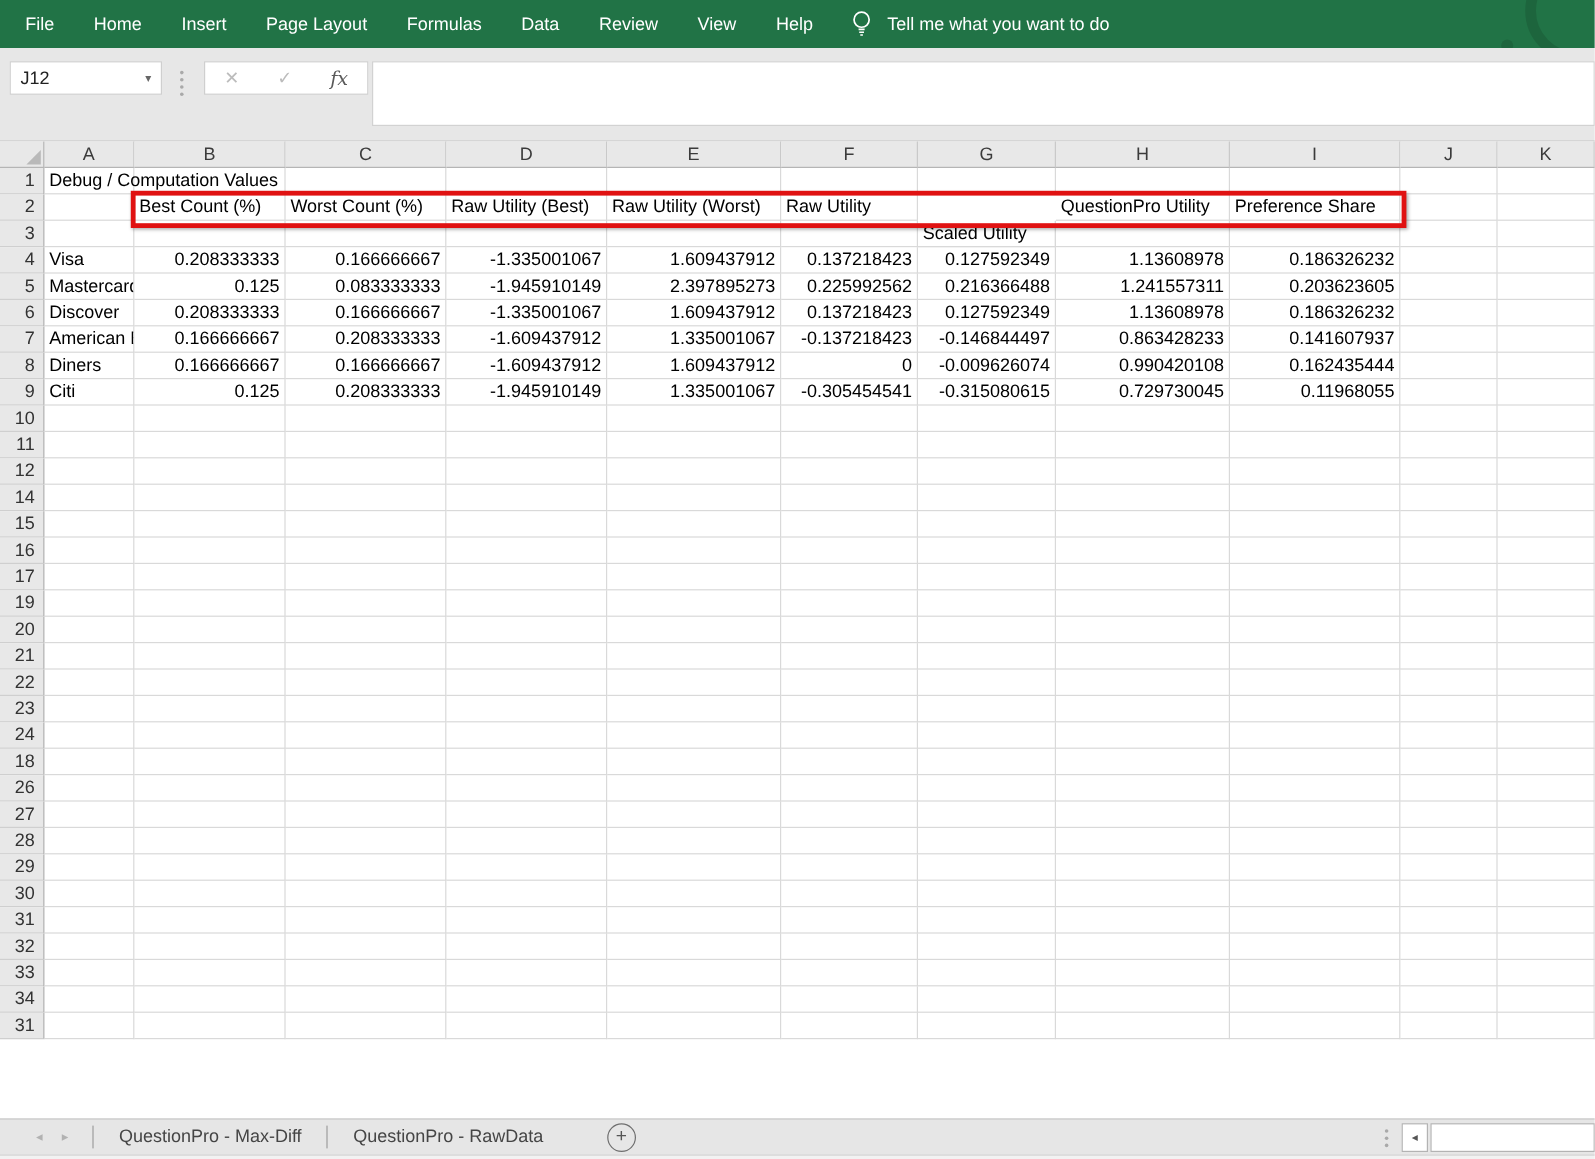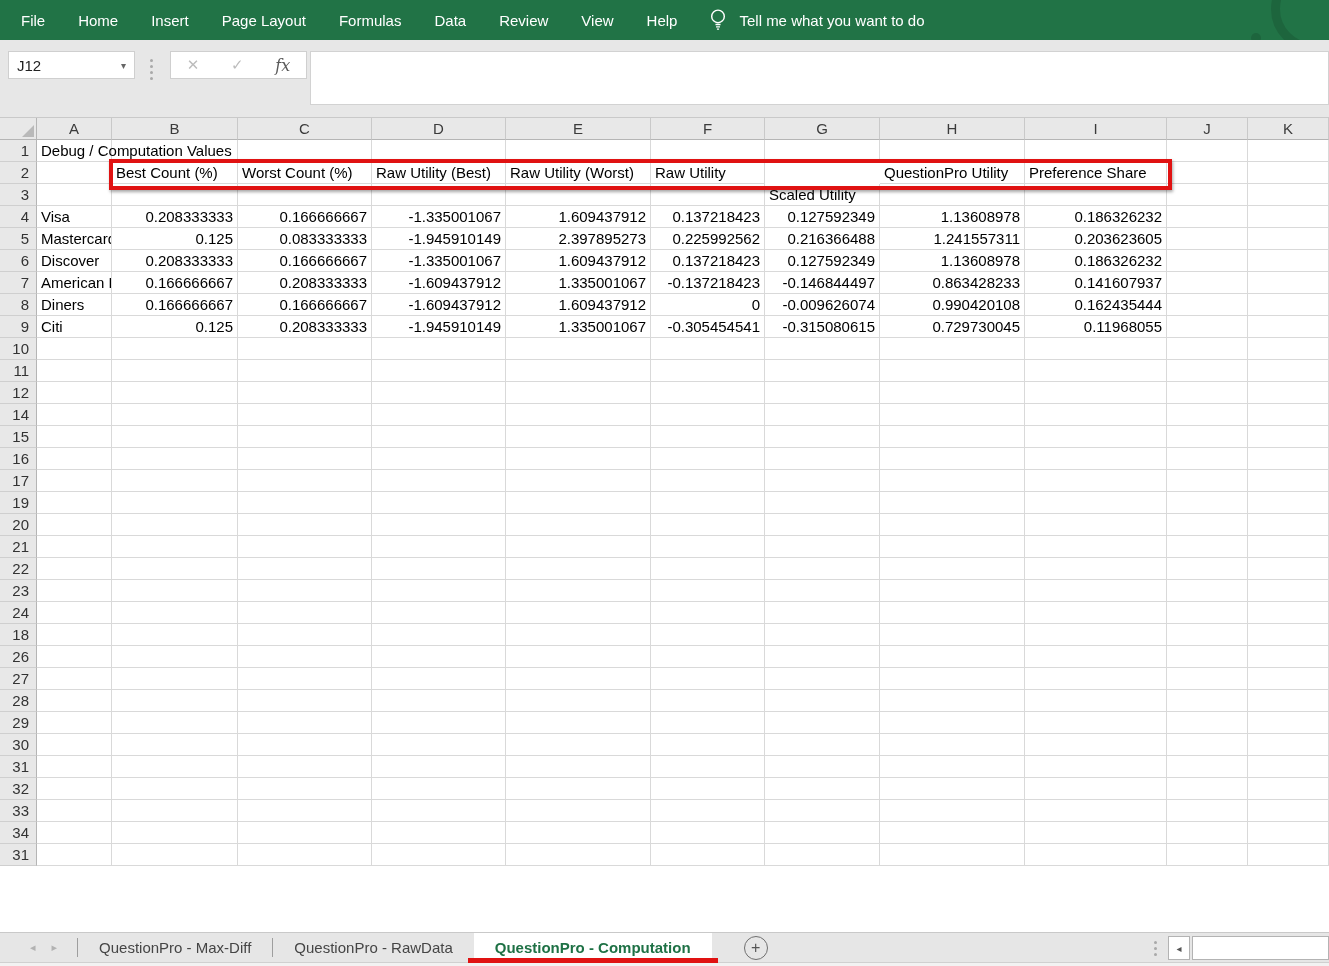--- a/index.html
+++ b/index.html
@@ -622,21 +622,20 @@
   <div class="tabbar">
     <div class="tab-nav">
       <span>◂</span>
       <span>▸</span>
     </div>
     <div class="tab-sep"></div>
     <div id="sheettabs" style="display:flex;">
         <div class="stab">QuestionPro - Max-Diff</div>
         <div class="tab-sep"></div>
         <div class="stab">QuestionPro - RawData</div>
-        <div class="stab active">QuestionPro - Computation<div class="underline" style="background: rgb(224, 18, 18);"></div></div>
       </div>
     <div class="addsheet">
       <span>+</span>
     </div>
     <div class="hscroll-zone">
       <div class="dots-v hs-dots" style="position:absolute;">
           <i></i>
           <i></i>
           <i></i>
         </div>

